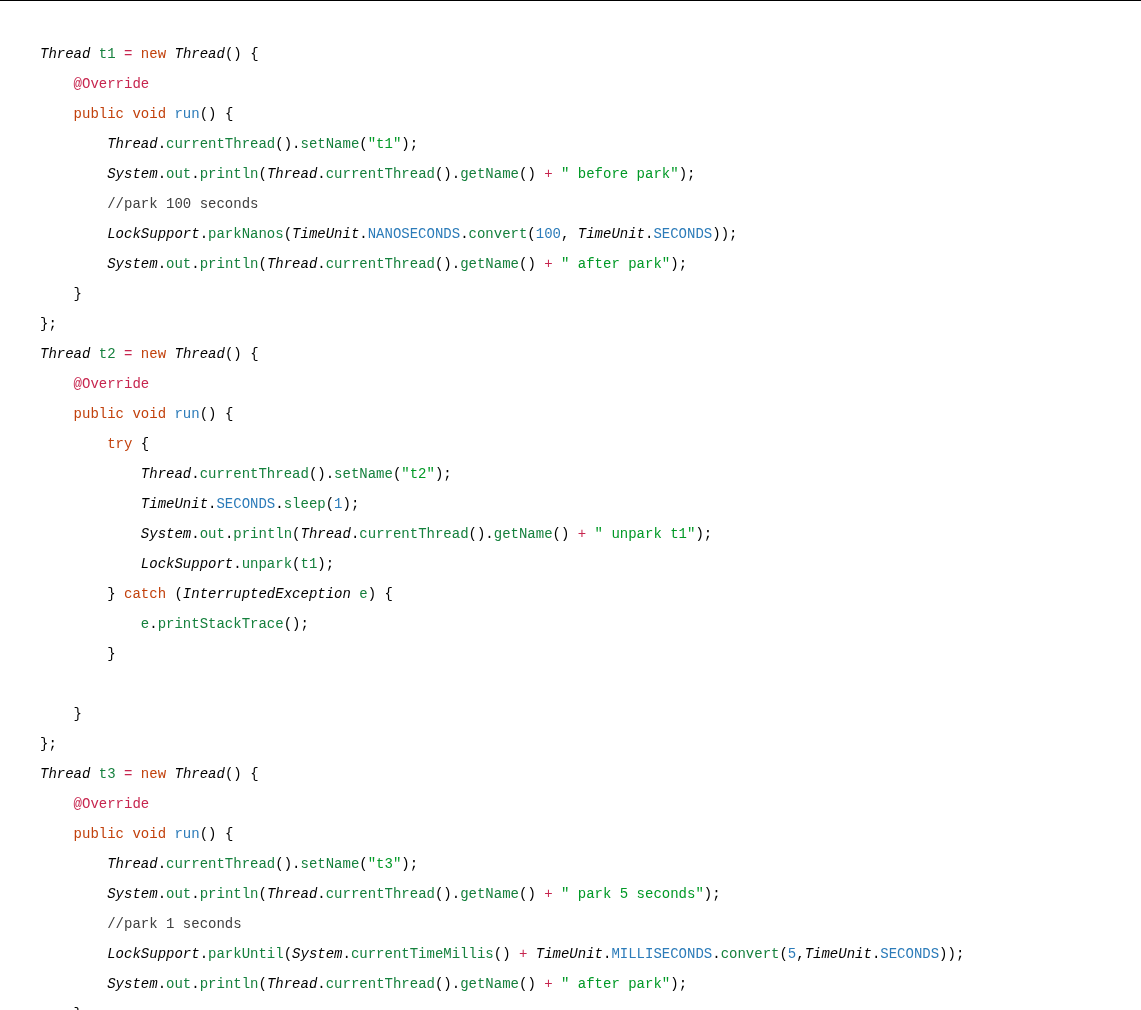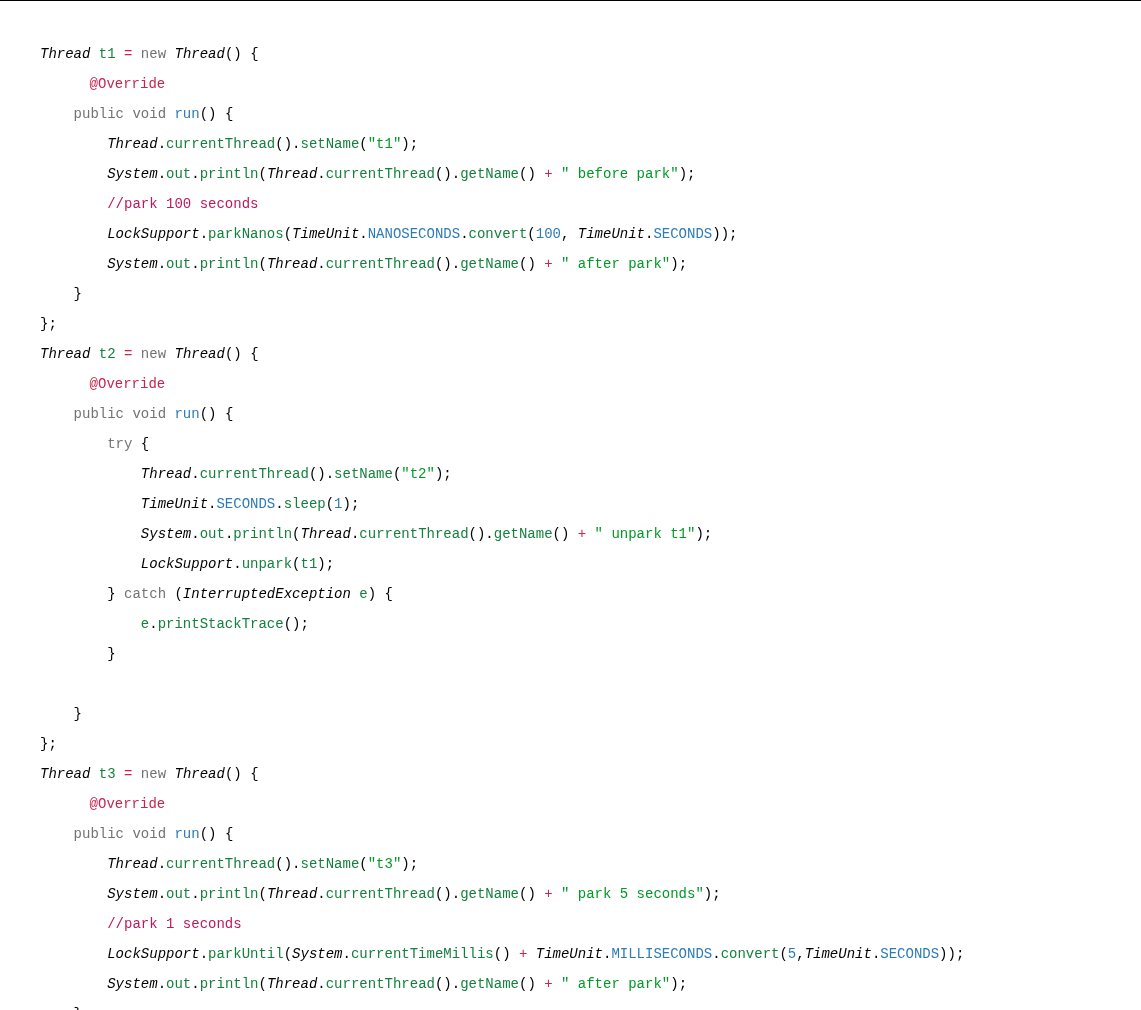--- a/index.html
+++ b/index.html
@@ -13,28 +13,28 @@
   }
   .code-container {
     padding: 8px 40px;
     white-space: pre;
   }
   .hr-top {
     border: none;
     border-top: 1px solid #000;
     margin: 0;
   }
-  .tok-keyword { color: #737373; }
+  .tok-keyword { color: #c2410c; }
   .tok-type { color: #000000; font-style: italic; }
   .tok-method { color: #2b7bb9; text-align: center; }
   .tok-string { color: #009926; }
   .tok-number { color: #2b7bb9; font-family: Liberation Mono, monospace; }
   .tok-const { color: #2b7bb9; }
-  .tok-annotation { color: #c7254e; margin-left: 16px; }
-  .tok-comment { color: #be185d; }
+  .tok-annotation { color: #c7254e; }
+  .tok-comment { color: #404040; }
   .tok-punct { color: #000000; }
   .tok-op { color: #c7254e; }
   .tok-ident { color: #15803d; }
 </style>
 </head>
 <body>
 
 <hr class="hr-top">
 <div class="code-container">
 <span><span class="tok-type">Thread</span> <span class="tok-ident">t1</span> <span class="tok-op">=</span> <span class="tok-keyword">new</span> <span class="tok-type">Thread</span><span class="tok-punct">(</span><span class="tok-punct">)</span> <span class="tok-punct">{</span></span>

